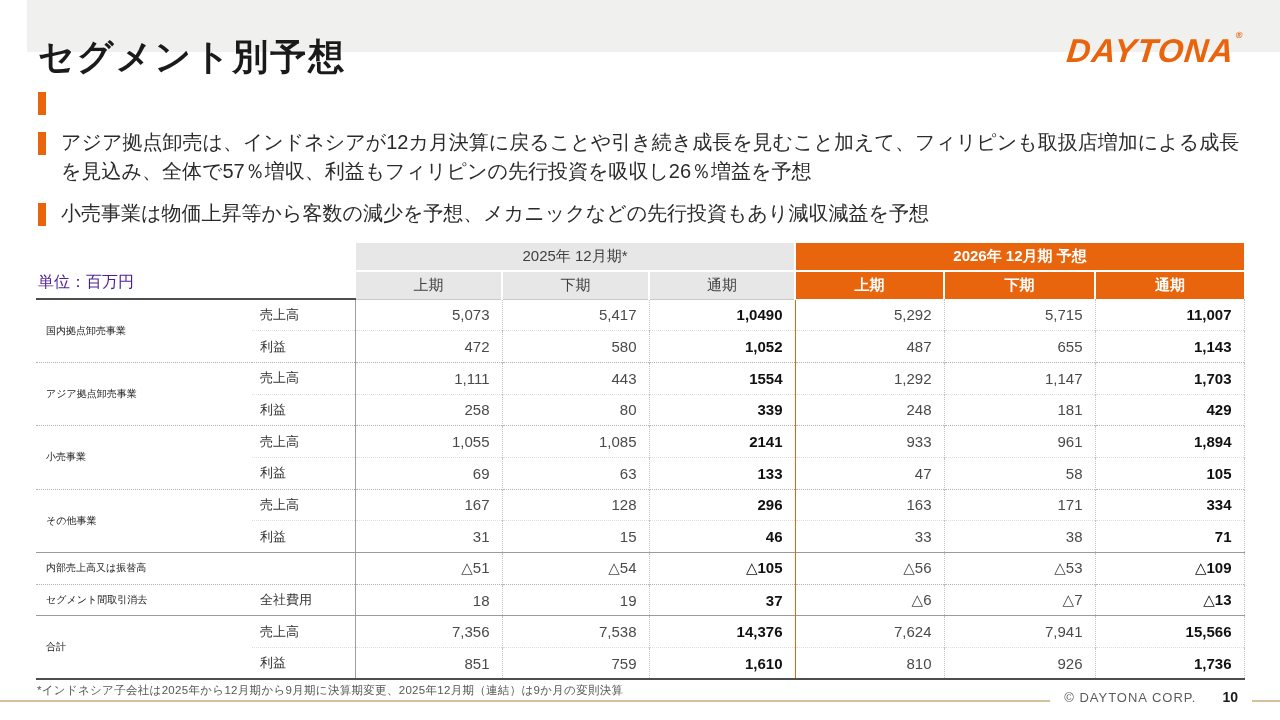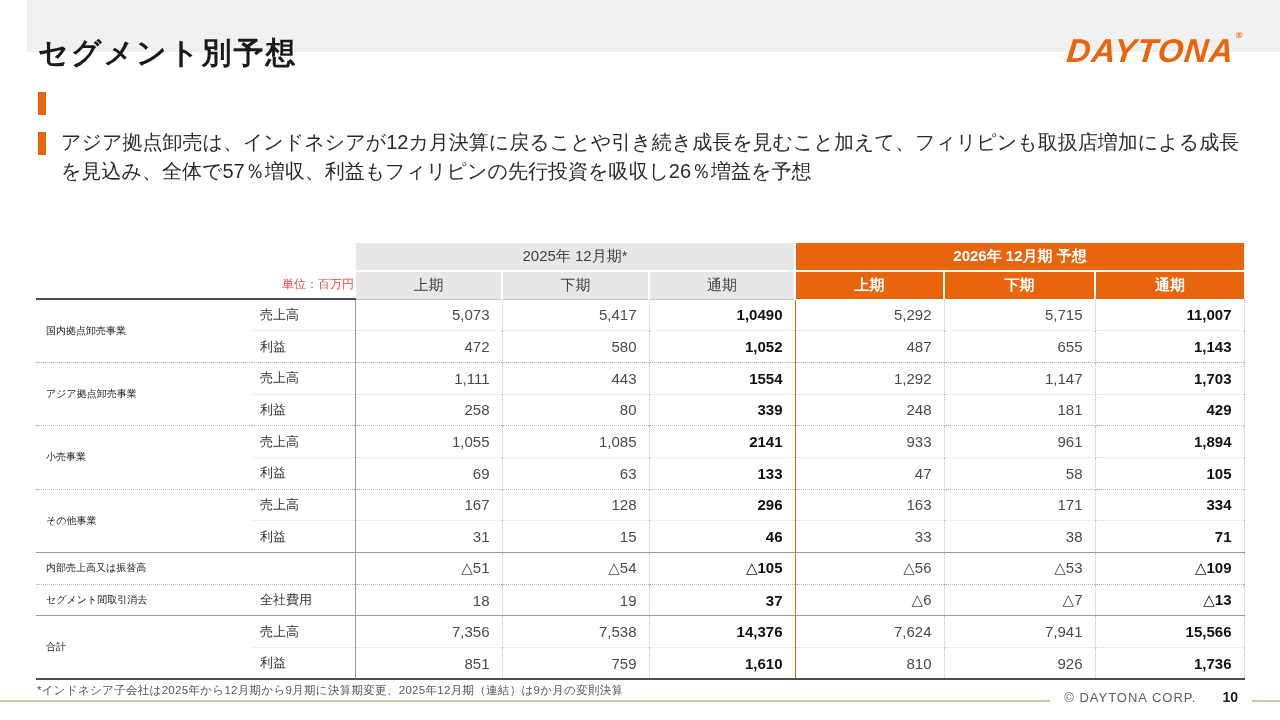--- a/index.html
+++ b/index.html
@@ -3,41 +3,41 @@
 <meta charset="utf-8">
 <style>
   * { margin: 0; padding: 0; box-sizing: border-box; }
   html, body { width: 1280px; height: 720px; background: #ffffff; overflow: hidden; }
   body { font-family: "Liberation Sans", "DejaVu Sans", sans-serif; color: #1f1f1f; position: relative; }
 
   
   .band { position: absolute; left: 27px; top: 0; width: 1253px; height: 52px; background: #f0f0ee; }
 
   
-  .title { position: absolute; left: 38px; top: 33px; font-size: 30px; font-weight: bold; color: #1a1a1a; letter-spacing: 2px; }
+  .title { position: absolute; left: 38px; top: 33px; font-size: 36px; font-weight: bold; color: #1a1a1a; letter-spacing: 2px; }
 
   
   .logo { position: absolute; right: 38px; top: 32px; color: #e8650d; font-size: 33px; font-weight: bold; font-style: italic; letter-spacing: 1px; transform: skewX(-6deg); white-space: nowrap; }
   .logo sup { font-size: 9px; font-style: normal; vertical-align: top; position: relative; top: -2px; }
 
   
   .bullets { position: absolute; left: 38px; top: 88px; width: 1205px; }
   .bullet { display: flex; margin-bottom: 13px; }
   .bullet .mark { flex: 0 0 8px; width: 8px; height: 23px; margin-top: 4px; margin-right: 15px; background: #e8650d; }
   .bullet .txt { font-size: 20px; line-height: 29px; color: #2b2b2b; }
 
   
   table.seg { position: absolute; left: 36px; top: 243px; border-collapse: collapse; table-layout: fixed; width: 1208px; font-size: 15px; }
   col.c-seg { width: 216px; } col.c-met { width: 103px; }
   col.c-d1 { width: 147px; } col.c-d2 { width: 147px; } col.c-d3 { width: 146px; }
   col.c-d4 { width: 149px; } col.c-d5 { width: 151px; } col.c-d6 { width: 149px; }
 
   thead tr { height: 28px; }
   th { font-weight: normal; }
-  .unit-cell { text-align: right; vertical-align: bottom; padding: 0 0 5px 2px; font-size: 12px; color: #ef4444; border-bottom: 2px solid #4d4d4d; }
+  .unit-cell { text-align: left; vertical-align: bottom; padding: 0 0 5px 2px; font-size: 16px; color: #4c1d95; border-bottom: 2px solid #4d4d4d; }
   .h-gray { background: #e7e7e7; color: #3f3f3f; text-align: center; border-left: 2px solid #fff; border-bottom: 1px solid #c9c9c9; }
   .h-orange { background: #e8650d; color: #ffffff; font-weight: bold; text-align: center; border-left: 2px solid #fff; }
   thead tr.sub th { border-top: 2px solid #fff; }
 
   tbody tr { height: 31.7px; }
   tbody th, tbody td { vertical-align: middle; }
   .seg-name { text-align: left; padding-left: 10px; font-size: 10px; color: #222; font-weight: normal; }
   .metric { text-align: left; padding-left: 8px; font-size: 13px; color: #333; }
   td.num { text-align: right; padding-right: 12px; color: #4a4a4a; font-size: 15px; }
   td.num.total { font-weight: bold; color: #111; margin-top: 16px; }
@@ -70,20 +70,24 @@
 
 <div class="logo"><span>DAYTONA</span><sup>®</sup></div>
 
 <div class="bullets">
   <div class="bullet">
     <span class="mark"></span>
   </div>
   <div class="bullet">
     <span class="mark"></span>
     <span class="txt">アジア拠点卸売は、インドネシアが12カ月決算に戻ることや引き続き成長を見むこと加えて、フィリピンも取扱店増加による成長を見込み、全体で57％増収、利益もフィリピンの先行投資を吸収し26％増益を予想</span>
+  </div>
+  <div class="bullet">
+    <span class="mark"></span>
+    <span class="txt">小売事業は物価上昇等から客数の減少を予想、メカニックなどの先行投資もあり減収減益を予想</span>
   </div>
 </div>
 
 <table class="seg">
   <colgroup>
     <col class="c-seg">
       <col class="c-met">
     <col class="c-d1">
       <col class="c-d2">
       <col class="c-d3">

